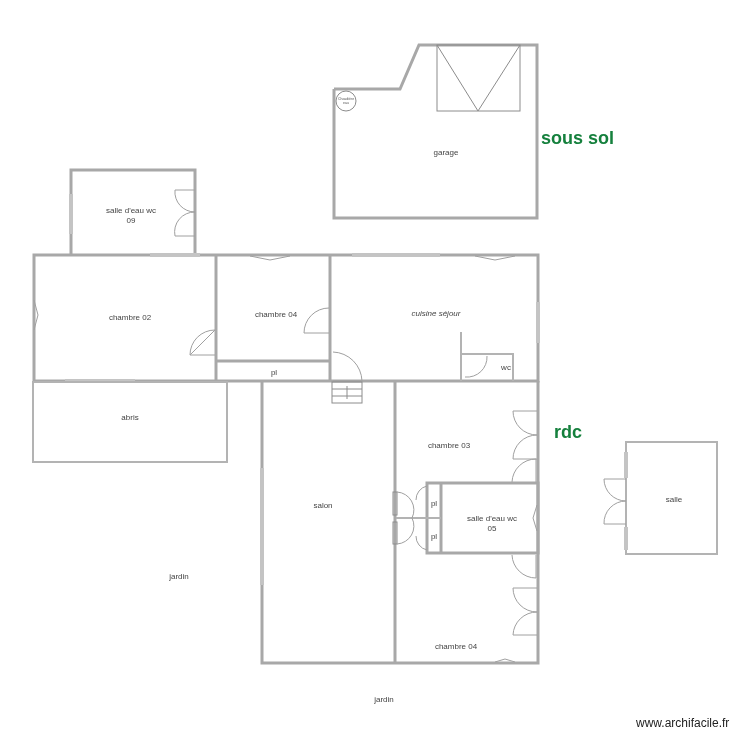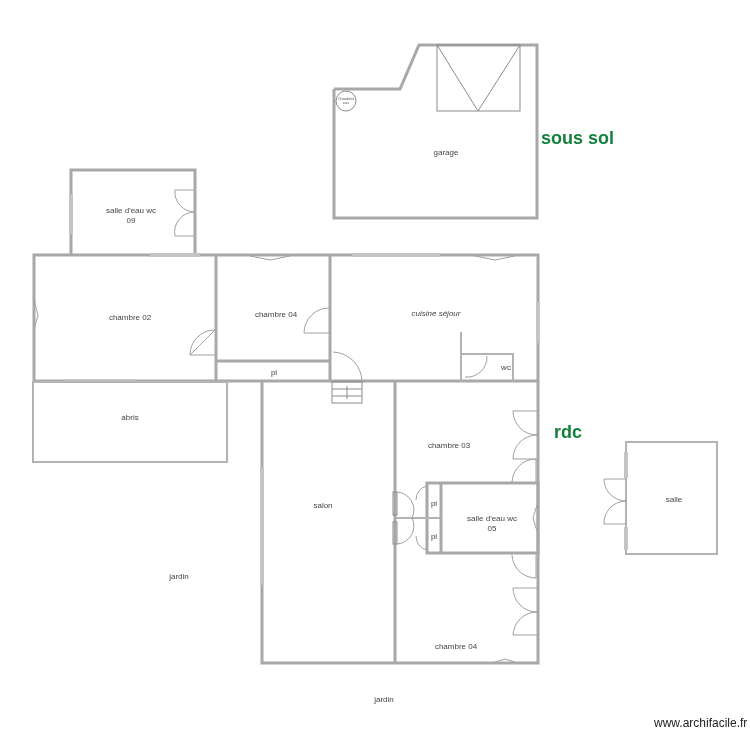--- a/index.html
+++ b/index.html
@@ -135,13 +135,13 @@
 <div class="room-label" style="left:492px; top:524px;">
   <div>salle d'eau wc</div>
   <div>05</div>
 </div>
 
 <div class="room-label" style="left:456px; top:647px;">chambre 04</div>
 <div class="room-label" style="left:674px; top:500px;">salle</div>
 <div class="room-label" style="left:179px; top:577px;">jardin</div>
 <div class="room-label" style="left:384px; top:700px;">jardin</div>
 
-<div class="credit" style="left:654px; top:716px;">www.archifacile.fr</div>
+<div class="credit" style="left:636px; top:716px;">www.archifacile.fr</div>
 
 </body></html>

